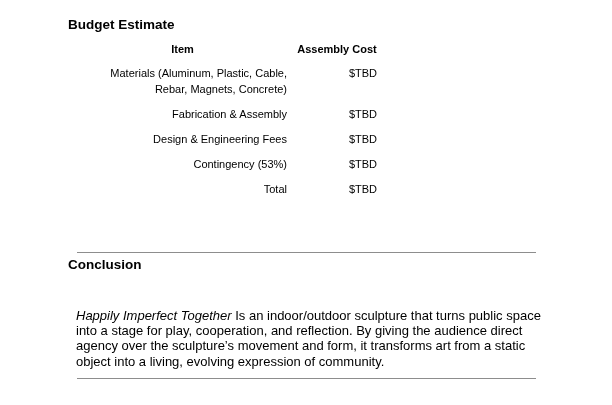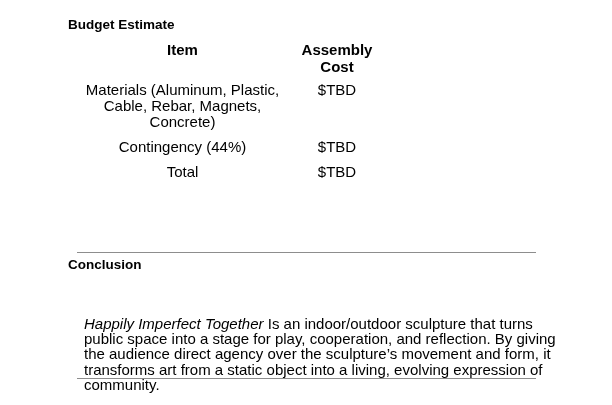--- a/index.html
+++ b/index.html
@@ -39,50 +39,50 @@
     font-size: 11px;
   }
   table.budget-table col.col-item { width: 219px; }
   table.budget-table col.col-cost { width: 90px; }
   table.budget-table th {
     font-weight: bold;
     text-align: center;
     vertical-align: top;
     padding: 3px 5px;
     line-height: 17px;
-    font-size: 15px;
+    font-size: 11px;
   }
   table.budget-table td {
-    text-align: center;
+    text-align: right;
     vertical-align: top;
     padding: 4px 5px 5px 5px;
     line-height: 16px;
-    font-size: 15px;
+    font-size: 11px;
   }
   table.budget-table tr.total-row td {
     font-weight: normal;
   }
 
   .divider {
     position: absolute;
     left: 77px;
     width: 459px;
     height: 1px;
     background: #8d8d8d;
   }
   .divider-after-table { top: 252px; }
   .divider-bottom { top: 378px; }
 
   .conclusion-paragraph {
     position: absolute;
     left: 68px;
     top: 300px;
     width: 472px;
-    margin: 16px;
-    font-size: 15px;
+    margin: 8px;
+    font-size: 13px;
     line-height: 15.2px;
     color: #000000;
   }
   .conclusion-paragraph em {
     font-style: italic;
   }
 </style>
 </head>
 <body>
 
@@ -100,21 +100,29 @@
         <th>Item</th>
         <th>Assembly Cost</th>
       </tr>
     </thead>
     <tbody>
       <tr>
         <td>Materials (Aluminum, Plastic, Cable, Rebar, Magnets, Concrete)</td>
         <td>$TBD</td>
       </tr>
       <tr>
-        <td>Contingency (44%)</td>
+        <td>Fabrication &amp; Assembly</td>
+        <td>$TBD</td>
+      </tr>
+      <tr>
+        <td>Design &amp; Engineering Fees</td>
+        <td>$TBD</td>
+      </tr>
+      <tr>
+        <td>Contingency (53%)</td>
         <td>$TBD</td>
       </tr>
       <tr class="total-row">
         <td>Total</td>
         <td>$TBD</td>
       </tr>
     </tbody>
   </table>
 
   <div class="divider divider-after-table"></div>

